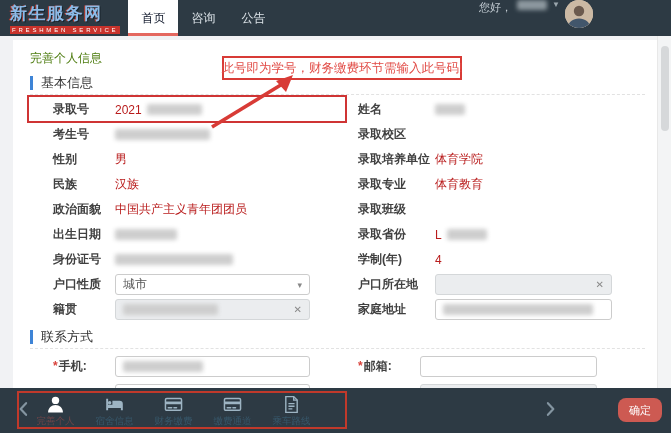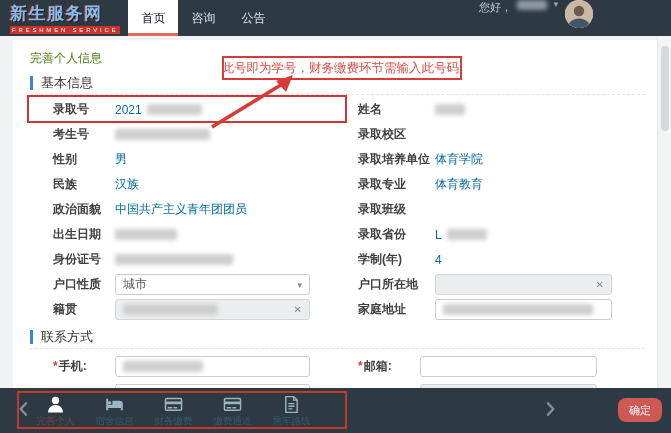--- a/index.html
+++ b/index.html
@@ -35,21 +35,21 @@
   .colL, .colR, .colL2, .colR2 { position:absolute; }
   .colL  { left:40px;  top:57px;  width:300px; }
   .colR  { left:345px; top:57px;  width:268px; }
   .colL2 { left:40px;  top:312px; width:300px; }
   .colR2 { left:345px; top:312px; width:268px; }
   .row { height:25px; display:flex; align-items:center; font-size:12px; }
   .colL2 .row, .colR2 .row { height:28px; }
   .lbl { color:#404040; font-weight:bold; flex:0 0 62px; white-space:nowrap; }
   .colR .lbl { flex:0 0 77px; }
   .req { color:#d9433c; margin-right:1px; }
-  .val { color:#0369a1; white-space:nowrap; }
+  .val { color:#b91c1c; white-space:nowrap; }
   .blur { display:inline-block; height:11px; border-radius:2px; background:#cecece; filter:blur(2px); vertical-align:middle; }
   .val + .blur { margin-left:5px; }
   .sel, .inp { height:21px; border:1px solid #ccc; border-radius:3px; background:#fff; display:flex; align-items:center; padding:0 7px; font-size:12px; color:#555; }
   .colL .sel, .colL .inp, .colL2 .inp { width:195px; }
   .colR .sel, .colR .inp, .colR2 .inp { width:177px; }
   .inp.gray { background:#ebedef; border-color:#d4d7d9; }
   .caret { margin-left:auto; color:#888; font-size:9px; }
   .clear { margin-left:auto; color:#8a8a8a; font-size:10px; font-weight:bold; cursor:pointer; line-height:1; }
 
   

